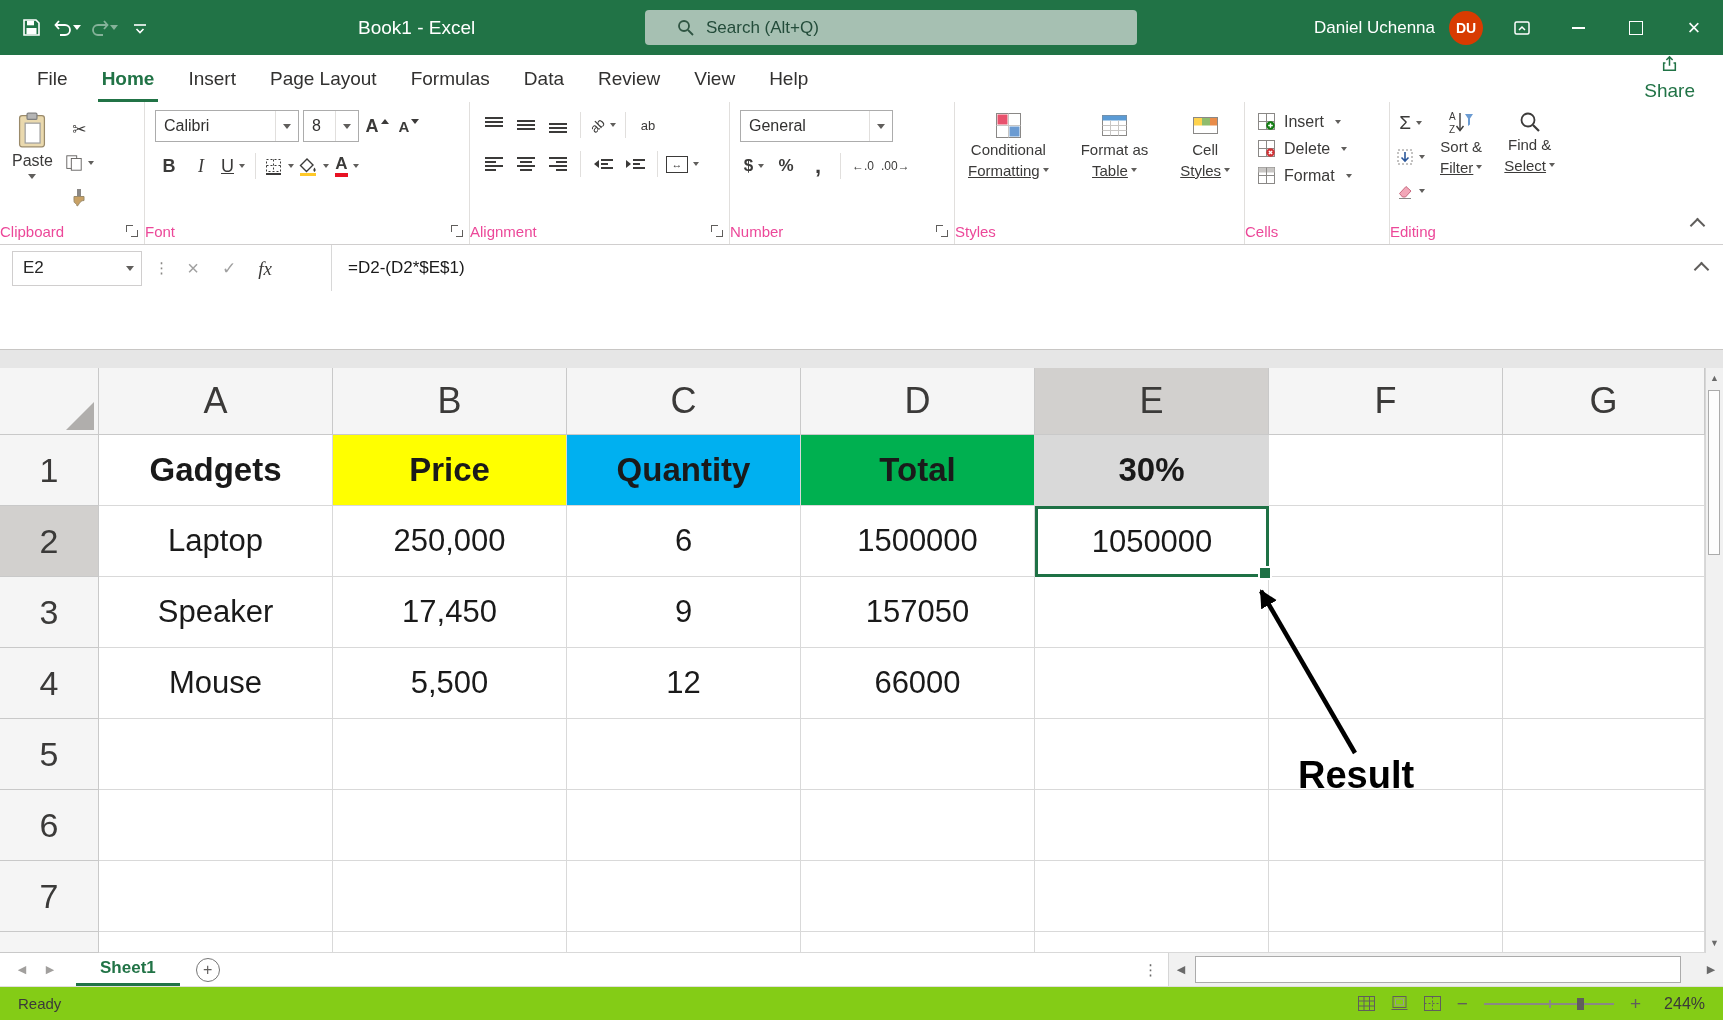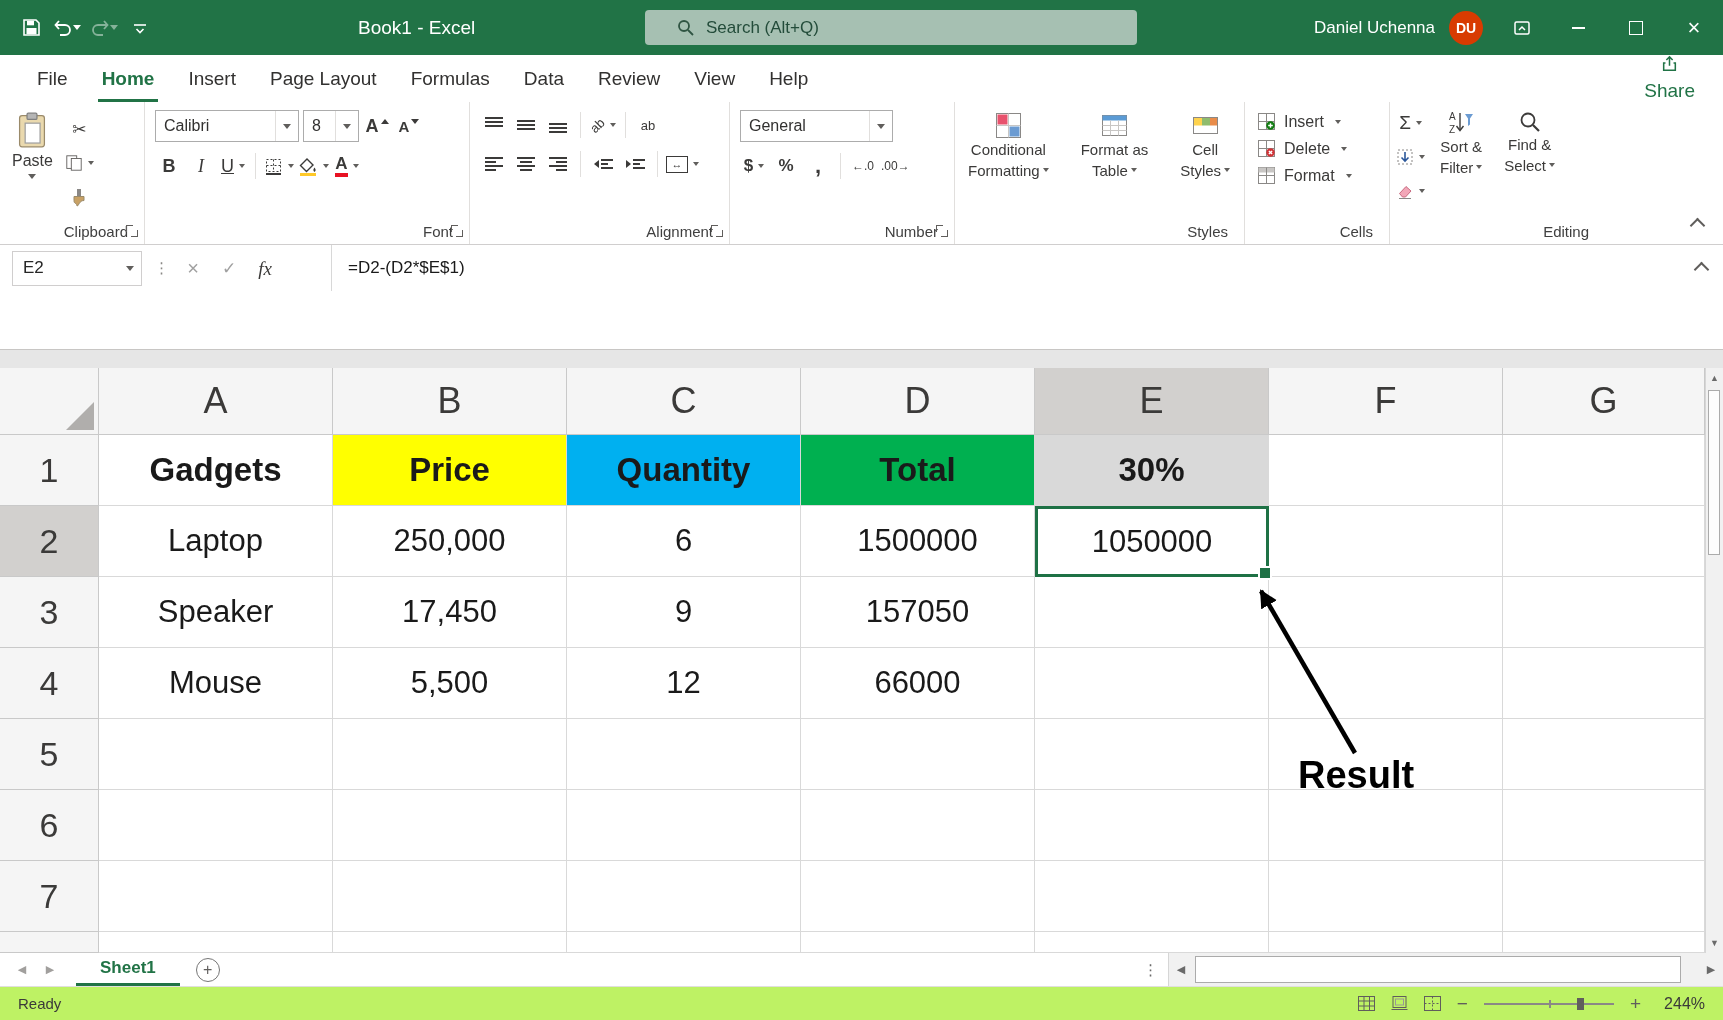--- a/index.html
+++ b/index.html
@@ -27,21 +27,21 @@
   
   .tabrow { position:absolute; top:55px; left:0; width:100%; height:47px; background:#fff; display:flex; align-items:stretch; padding-left:20px; box-sizing:border-box; }
   .tab { position:relative; display:flex; align-items:center; padding:0 17px; font-size:19px; color:#323130; }
   .tab.active { font-weight:bold; color:#217346; }
   .tab.active::after { content:""; position:absolute; left:13px; right:13px; bottom:0; height:3px; background:#217346; }
   .share-btn { margin-left:auto; margin-right:28px; display:flex; align-items:center; gap:8px; color:#217346; font-size:19px;flex-direction:column; }
 
   
   .ribbon { position:absolute; top:102px; left:0; width:1723px; height:143px; background:#fff; border-bottom:1px solid #D0CECE; display:flex; box-sizing:border-box; }
   .rgroup { position:relative; height:100%; border-right:1px solid #E1DFDD; flex:0 0 auto; box-sizing:border-box; }
-  .rg-label { position:absolute; bottom:4px; left:0; right:16px; text-align:right; font-size:15px; color:#404040; }
+  .rg-label { position:absolute; bottom:4px; left:0; right:16px; text-align:left; font-size:15px; color:#ec4899; }
   .dlg { position:absolute; right:6px; bottom:7px; width:12px; height:12px; }
   .dlg::before { content:""; position:absolute; left:0; top:0; width:6px; height:6px; border-left:1.5px solid #605E5C; border-top:1.5px solid #605E5C; }
   .dlg::after { content:""; position:absolute; right:0; bottom:0; width:6px; height:6px; border-right:1.5px solid #605E5C; border-bottom:1.5px solid #605E5C; }
   .sbtn { display:inline-flex; align-items:center; justify-content:center; min-width:28px; height:30px; font-size:17px; color:#3b3a39; gap:2px; }
   .vsep { width:1px; height:26px; background:#E1DFDD; margin:0 4px; }
   .combo { height:32px; border:1px solid #ACACAC; background:#fff; display:flex; align-items:center; justify-content:space-between; padding-left:8px; font-size:16px; color:#323130; box-sizing:border-box; }
   .combo-caret { width:22px; height:100%; display:flex; align-items:center; justify-content:center; border-left:1px solid #E1DFDD; }
   .clip-body { display:flex; padding:10px 8px 0 12px; gap:12px; }
   .paste-btn { display:flex; flex-direction:column; align-items:center; gap:4px; font-size:16px; color:#3b3a39; }
   .clip-small { display:flex; flex-direction:column; gap:4px; padding-top:2px; }
@@ -63,21 +63,21 @@
   .rot { display:inline-block; transform:rotate(-45deg); font-size:13px; color:#3b3a39; }
   .wrap-ab { font-size:13px; color:#3b3a39; }
   .merge-ic { width:20px; height:15px; border:1px solid #3b3a39; font-size:11px; display:flex; align-items:center; justify-content:center; color:#3b3a39; }
   .indent-ic { display:flex; align-items:center; gap:2px; }
   .tri-l { width:0; height:0; border-top:4px solid transparent; border-bottom:4px solid transparent; border-right:5px solid #3b3a39; }
   .tri-r { width:0; height:0; border-top:4px solid transparent; border-bottom:4px solid transparent; border-left:5px solid #3b3a39; }
   .num-sym { font-size:17px; font-weight:bold; color:#3b3a39; }
   .dec-txt { font-size:12px; color:#3b3a39; white-space:nowrap; }
   .styles-body { display:flex; padding:8px 6px 0; gap:18px; }
   .bigbtn { display:flex; flex-direction:column; align-items:center; gap:1px; font-size:15px; color:#3b3a39; padding:2px 7px 0; line-height:1.3; }
-  .bb-l2 { display:flex; align-items:center; }
+  .bb-l2 { display:flex; align-items:center;text-decoration:underline; }
   .cells-body { display:flex; flex-direction:column; padding:10px 12px 0; gap:8px; }
   .cellrow { display:flex; align-items:center; gap:8px; font-size:16px; color:#3b3a39; }
   .edit-body { display:flex; padding:6px 6px 0; gap:8px; }
   .edit-left { display:flex; flex-direction:column; gap:4px; }
   .sigma { font-size:19px; }
   .ribbon-collapse { position:absolute; right:20px; bottom:9px; }
   .chev { display:inline-block; width:9px; height:9px; border-left:2px solid #605E5C; border-top:2px solid #605E5C; }
   .chev.up { transform:rotate(45deg); }
 
   
@@ -124,21 +124,21 @@
   .snav:first-child { margin-left:8px; }
   .stab { height:33px; display:flex; align-items:center; padding:0 24px; margin-left:12px; color:#217346; font-weight:bold; font-size:17px; border-bottom:3px solid #217346; box-sizing:border-box; background:#fff; }
   .addbtn { width:22px; height:22px; border:1.5px solid #767676; border-radius:50%; display:flex; align-items:center; justify-content:center; color:#605E5C; font-size:16px; margin-left:16px; line-height:1; }
   .sb-dots { margin-left:auto; margin-right:10px; color:#6a6a6a; font-size:15px; }
   .hscroll { display:flex; align-items:center; height:100%; width:555px; background:#F1F1F1; border-left:1px solid #D6D6D6; box-sizing:border-box; }
   .hs-btn { width:24px; text-align:center; font-size:11px; color:#6a6a6a; }
   .hs-track { flex:1; height:100%; position:relative; }
   .hs-thumb { position:absolute; left:2px; top:3px; bottom:3px; width:96%; background:#fff; border:1px solid #ABABAB; box-sizing:border-box; }
 
   
-  .statusbar { position:absolute; left:0; top:986px; width:1723px; height:34px; background:#bef264; border-top:1px solid #E1DFDD; display:flex; align-items:center; padding:0 18px; font-size:15px; color:#3B3A39; box-sizing:border-box; }
+  .statusbar { position:absolute; left:0; top:986px; width:1723px; height:34px; background:#84cc16; border-top:1px solid #E1DFDD; display:flex; align-items:center; padding:0 18px; font-size:15px; color:#3B3A39; box-sizing:border-box; }
   .sb-right { margin-left:auto; display:flex; align-items:center; gap:16px; }
   .viewicon { display:flex; align-items:center; }
   .zsym { font-size:19px; color:#605E5C; }
   .zslider { width:130px; height:16px; position:relative; }
   .zs-track { position:absolute; top:7px; left:0; right:0; height:2px; background:#8A8886; }
   .zs-notch { position:absolute; left:50%; top:4px; width:2px; height:8px; background:#8A8886; }
   .zs-thumb { position:absolute; left:72%; top:2px; width:7px; height:12px; background:#605E5C; }
   .zoom-pct { font-size:16px; color:#3b3a39; min-width:48px; text-align:right; }
 </style>
 </head>

